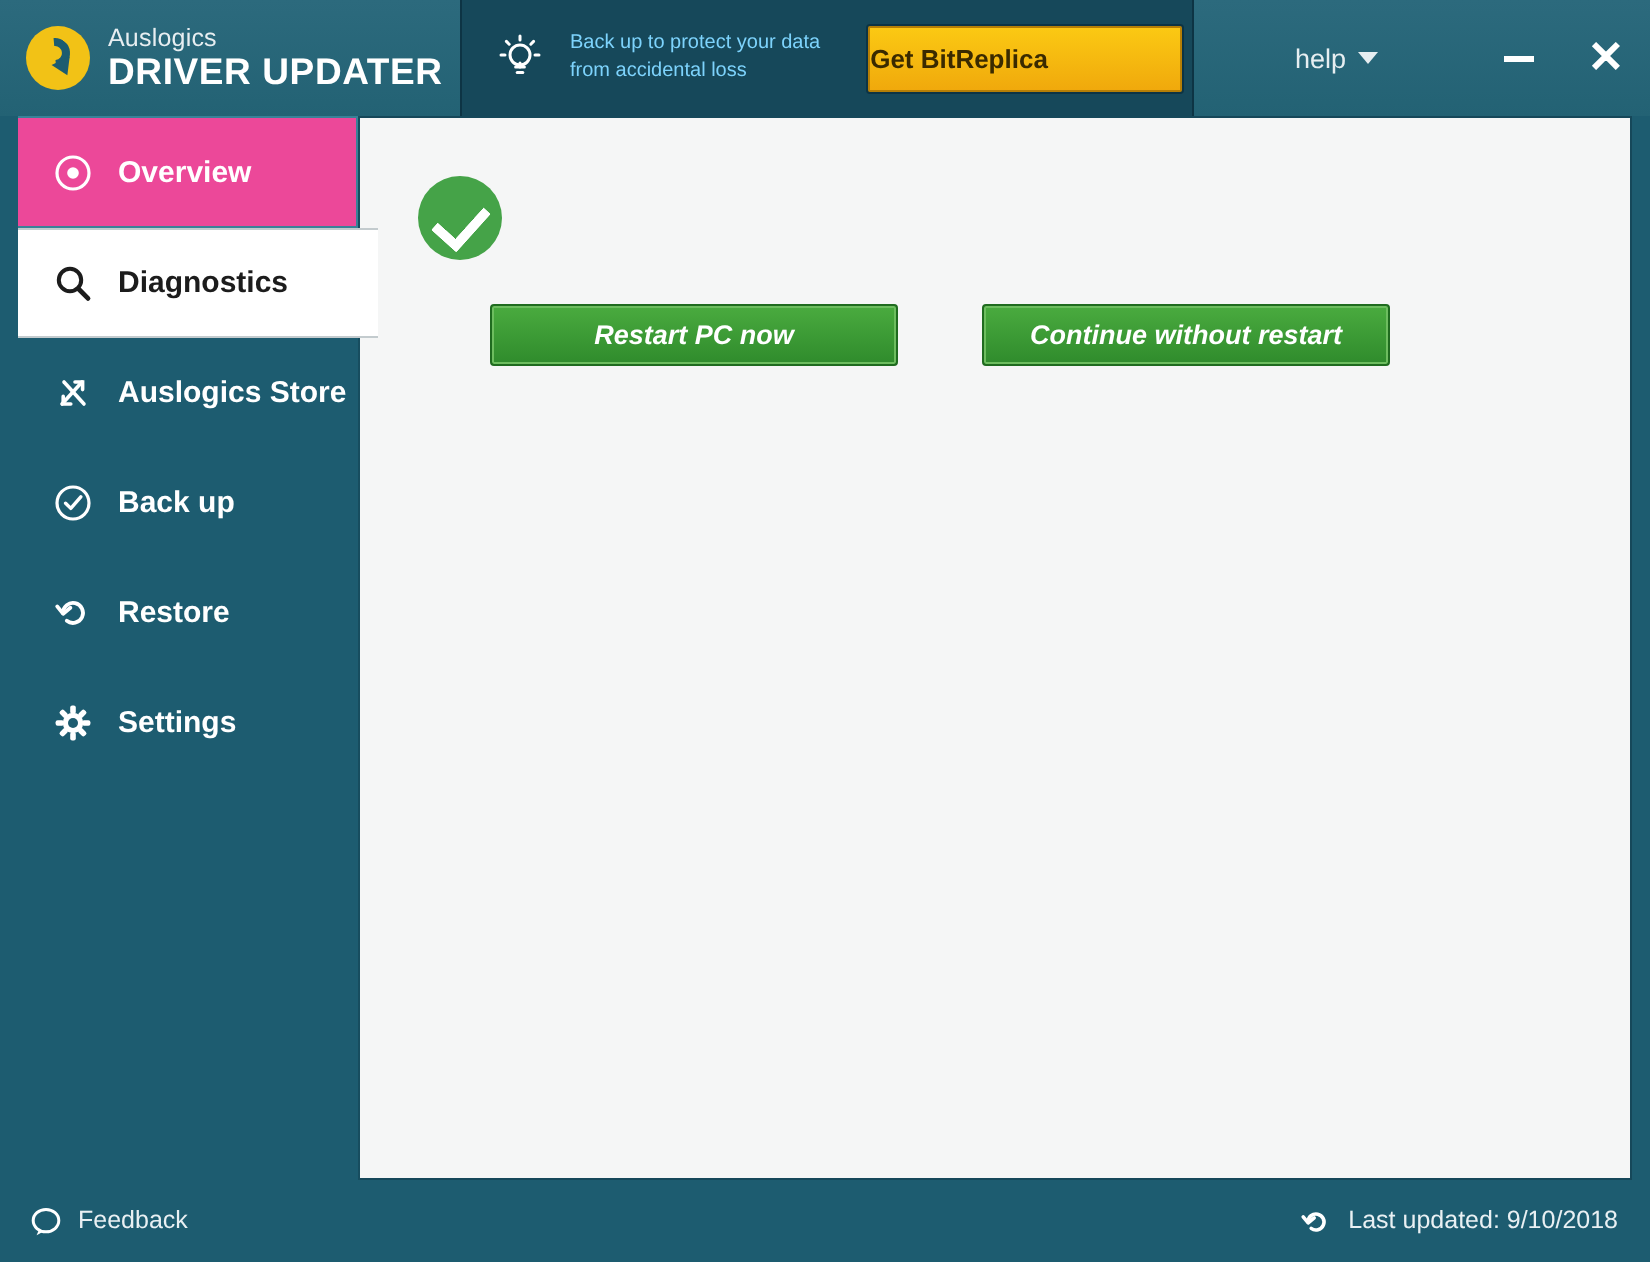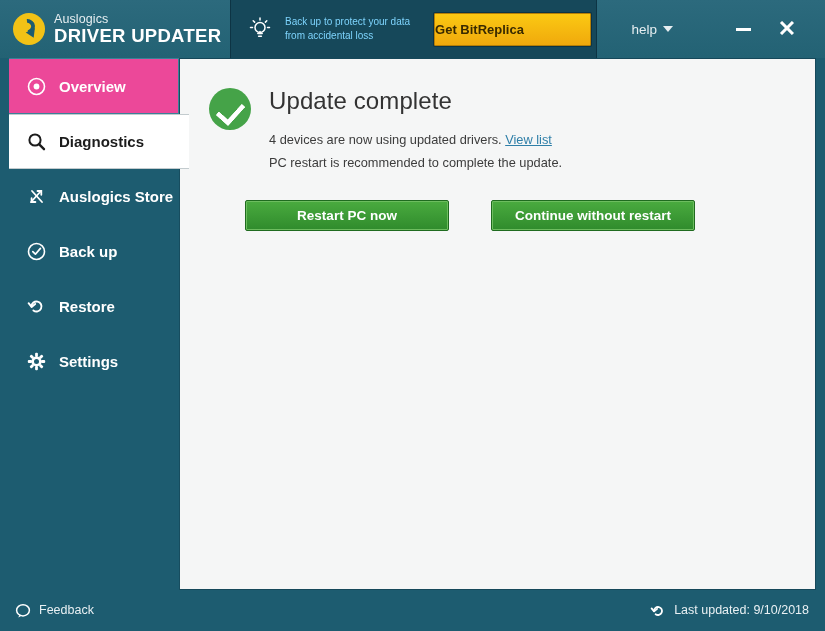--- a/index.html
+++ b/index.html
@@ -127,21 +127,21 @@
     border-radius: 1px;
     box-shadow: 0 0 0 1px #0d3444;
     font-family: "Liberation Sans", sans-serif;
   }
 
   .winctl {
     flex: 1 1 auto;
     display: flex;
     align-items: center;
     justify-content: flex-end;
-    padding-right: 24px;
+    padding-right: 8px;
     gap: 0px;
   }
   .help-menu {
     color: #e6eef1;
     font-size: 13.5px;
     cursor: pointer;
     margin-right: 56px;
     display: flex;
     align-items: center;
     gap: 6px;
@@ -291,20 +291,21 @@
     border: 1px solid #1f6b1f;
     box-shadow: inset 0 0 0 1px #6dbd5f;
     color: #ffffff;
     font-size: 13.5px;
     font-weight: bold;
     padding: 7px 0;
     text-align: center;
     cursor: pointer;
     border-radius: 2px;
     font-family: "Liberation Sans", sans-serif;
+    font-style: italic;
   }
   .green-btn.restart { width: 202px; }
   .green-btn.continue { width: 202px; }
 
   
   .footer {
     flex: 0 0 41px;
     height: 41px;
     background: #1d5c70;
     display: flex;
@@ -460,27 +461,20 @@
         </span>
         <span class="nav-label">Settings</span>
       </div>
 
     </div>
 
     <div class="content">
 
       <div class="status-head">
         <div class="check-circle"></div>
-        <div class="status-texts">
-          <div class="status-title">Update complete</div>
-          <div class="status-line">
-            <span>4 devices are now using updated drivers. </span><span class="view-link">View list</span>
-          </div>
-          <div class="status-line">PC restart is recommended to complete the update.</div>
-        </div>
       </div>
 
       <div class="btn-row">
         <div class="green-btn restart">Restart PC now</div>
         <div class="green-btn continue">Continue without restart</div>
       </div>
 
     </div>
   </div>
 

